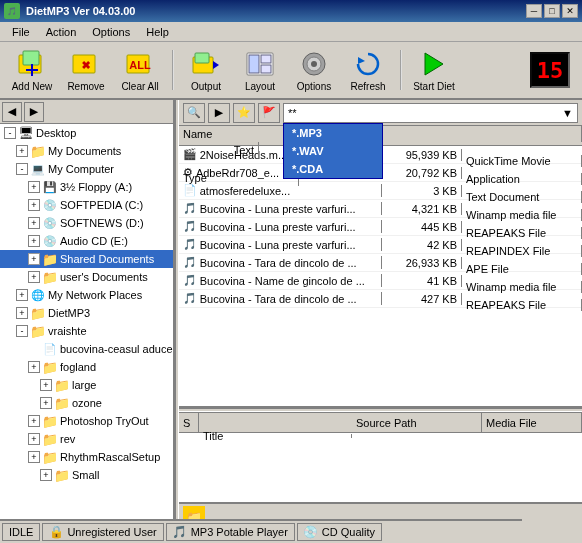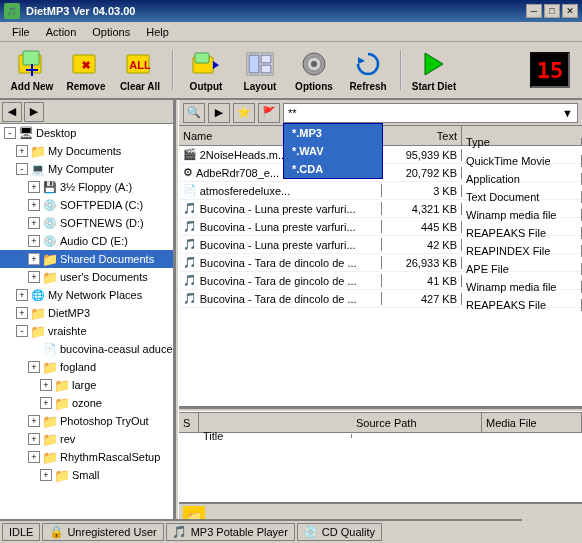--- a/index.html
+++ b/index.html
@@ -79,21 +79,21 @@
       height: 50px;
       cursor: pointer;
       border: 1px solid transparent;
       padding: 2px;
       gap: 2px;
     }
     .toolbar-icon {
       width: 32px; height: 32px;
       display: flex; align-items: center; justify-content: center;
     }
-    .toolbar-label { font-size: 10px; text-align: left; font-weight: bold; }
+    .toolbar-label { font-size: 10px; text-align: left; }
     
     
     .main-area {
       display: flex;
       height: 430px;
       background: #d4d0c8;
     }
     
     
     .left-panel {
@@ -171,20 +171,21 @@
       overflow-x: hidden;
       border-bottom: 2px solid #808080;
     }
     .file-list-header {
       display: flex;
       background: #d4d0c8;
       border-bottom: 1px solid #808080;
       height: 20px;
       position: sticky;
       top: 0;
+      flex-direction: column;
     }
     .file-col {
       border-right: 1px solid #808080;
       padding: 2px 4px;
       display: flex;
       align-items: center;
       font-size: 11px;
       cursor: pointer;
     }
     .file-col-name { flex: 1; min-width: 150px; }
@@ -673,21 +674,21 @@
           <span style="font-size:11px">🎵</span>
           <span>Bucovina - Tara de dincolo de ...</span>
         </div>
         <div class="file-col file-col-size">26,933 KB</div>
         <div class="file-col file-col-type">APE File</div>
       </div>
 
       <div class="file-row">
         <div class="file-col file-col-name">
           <span style="font-size:11px">🎵</span>
-          <span>Bucovina - Tara de gincolo de ...</span>
+          <span>Bucovina - Name de gincolo de ...</span>
         </div>
         <div class="file-col file-col-size">41 KB</div>
         <div class="file-col file-col-type">Winamp media file</div>
       </div>
 
       <div class="file-row">
         <div class="file-col file-col-name">
           <span style="font-size:11px">🎵</span>
           <span>Bucovina - Tara de dincolo de ...</span>
         </div>

